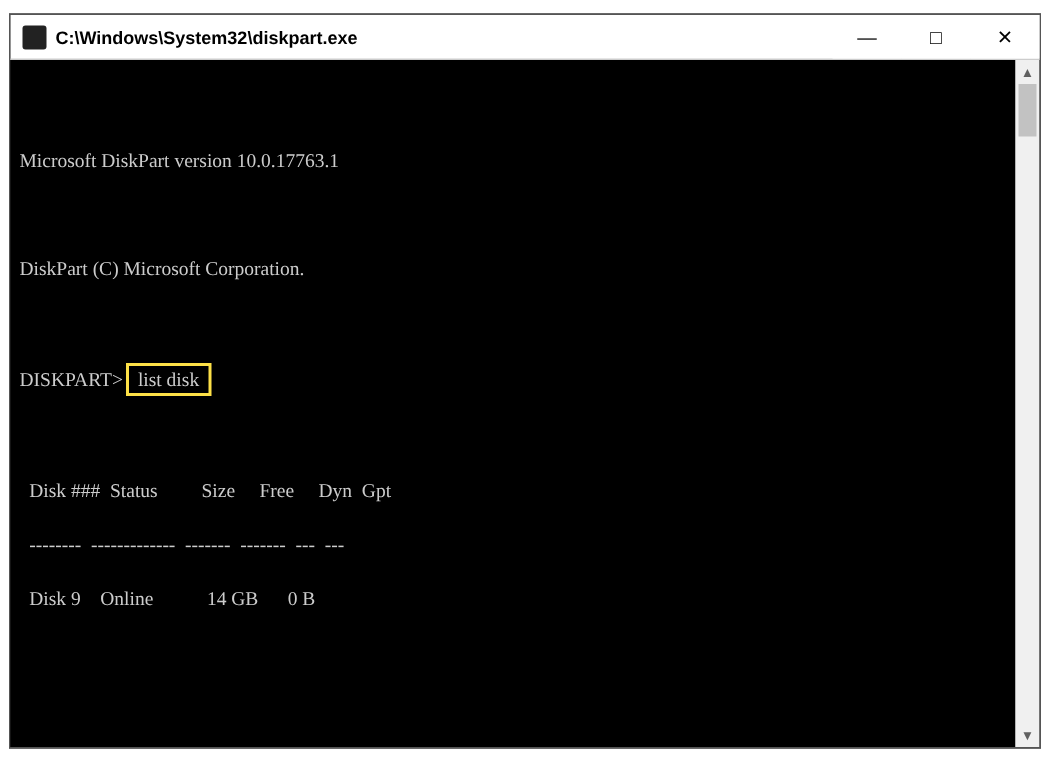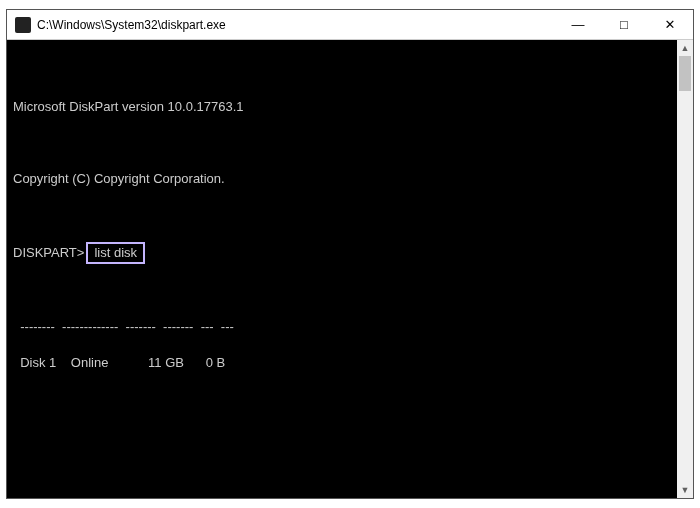--- a/index.html
+++ b/index.html
@@ -25,37 +25,38 @@
     .app-icon {
       width: 16px; height: 16px;
       margin: 0 6px 0 8px;
       background: #222;
       border-radius: 2px;
     }
     .title-text {
       flex: 1;
       font-size: 12px;
       color: #000;
+      font-weight: bold;
     }
     .win-controls { display: flex; height: 100%; }
     .win-btn {
       width: 46px; height: 100%;
       display: flex; align-items: center; justify-content: center;
       font-size: 13px; font-family: "Segoe UI Symbol", sans-serif;
       color: #000; background: #fff;
     }
     .terminal-container {
       flex: 1; display: flex;
       background: #000;
       overflow: hidden;
     }
     .terminal {
       flex: 1;
       padding: 4px 6px;
-      font-family: Liberation Sans, sans-serif;
+      font-family: Liberation Serif, serif;
       font-size: 13px;
       line-height: 18px;
       color: #ccc;
       white-space: pre;
       overflow: hidden;
     }
     .scrollbar {
       width: 16px;
       background: #f0f0f0;
       display: flex; flex-direction: column;
@@ -65,21 +66,21 @@
       display: flex; align-items: center; justify-content: center;
       font-size: 9px; color: #606060;
       background: #f0f0f0;
     }
     .scroll-track { flex: 1; background: #f0f0f0; position: relative; }
     .scroll-thumb {
       position: absolute; top: 0; left: 2px; right: 2px;
       height: 35px; background: #c2c2c2;
     }
     .hl {
-      border: 2px solid #c4b5fd;
+      border: 2px solid #fde047;
       padding: 0 6px;
       margin-left: 2px;
       display: inline-block;
     }
     .line { display: block; }
     .blank { height: 18px; display: block; }
   </style>
 </head>
 <body>
 
@@ -94,26 +95,27 @@
       <div class="win-btn close">✕</div>
     </div>
   </div>
 
   <div class="terminal-container">
 
     <div class="terminal">
 <span class="blank"></span>
 <span class="line">Microsoft DiskPart version 10.0.17763.1</span>
 <span class="blank"></span>
-<span class="line">Copyright (C) Copyright Corporation.</span>
+<span class="line">DiskPart (C) Microsoft Corporation.</span>
 <span class="blank"></span>
 <span class="line"><span>DISKPART&gt;</span><span class="hl">list disk</span></span>
 <span class="blank"></span>
+<span class="line">  Disk ###  Status         Size     Free     Dyn  Gpt</span>
 <span class="line">  --------  -------------  -------  -------  ---  ---</span>
-<span class="line">  Disk 1    Online           11 GB      0 B</span>
+<span class="line">  Disk 9    Online           14 GB      0 B</span>
 
 
 
 
 
 
 
 
 
 

